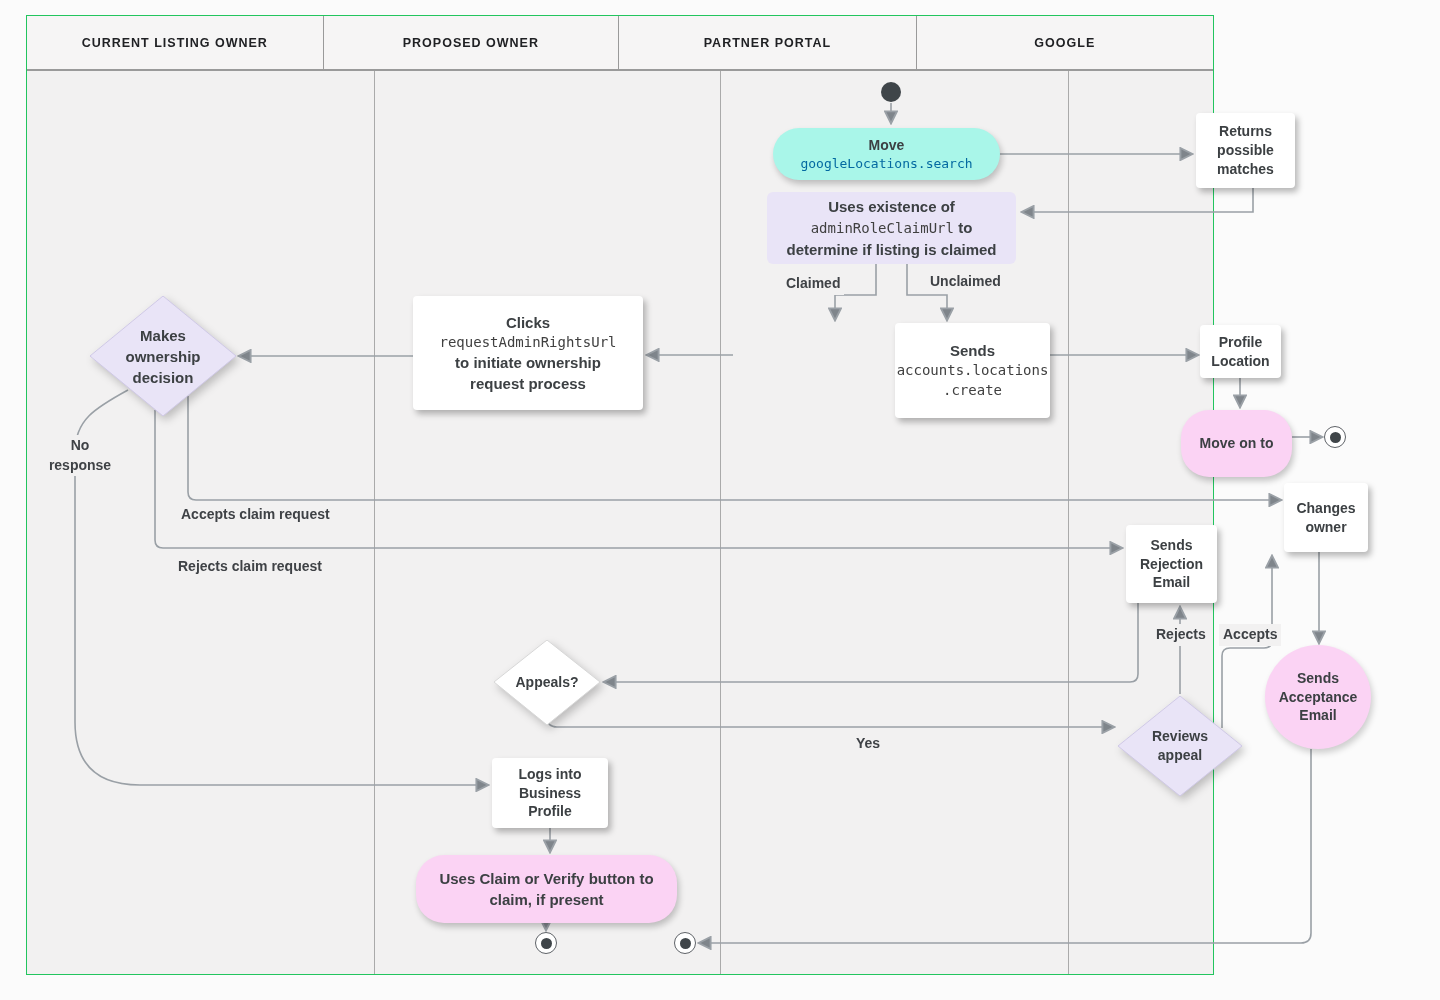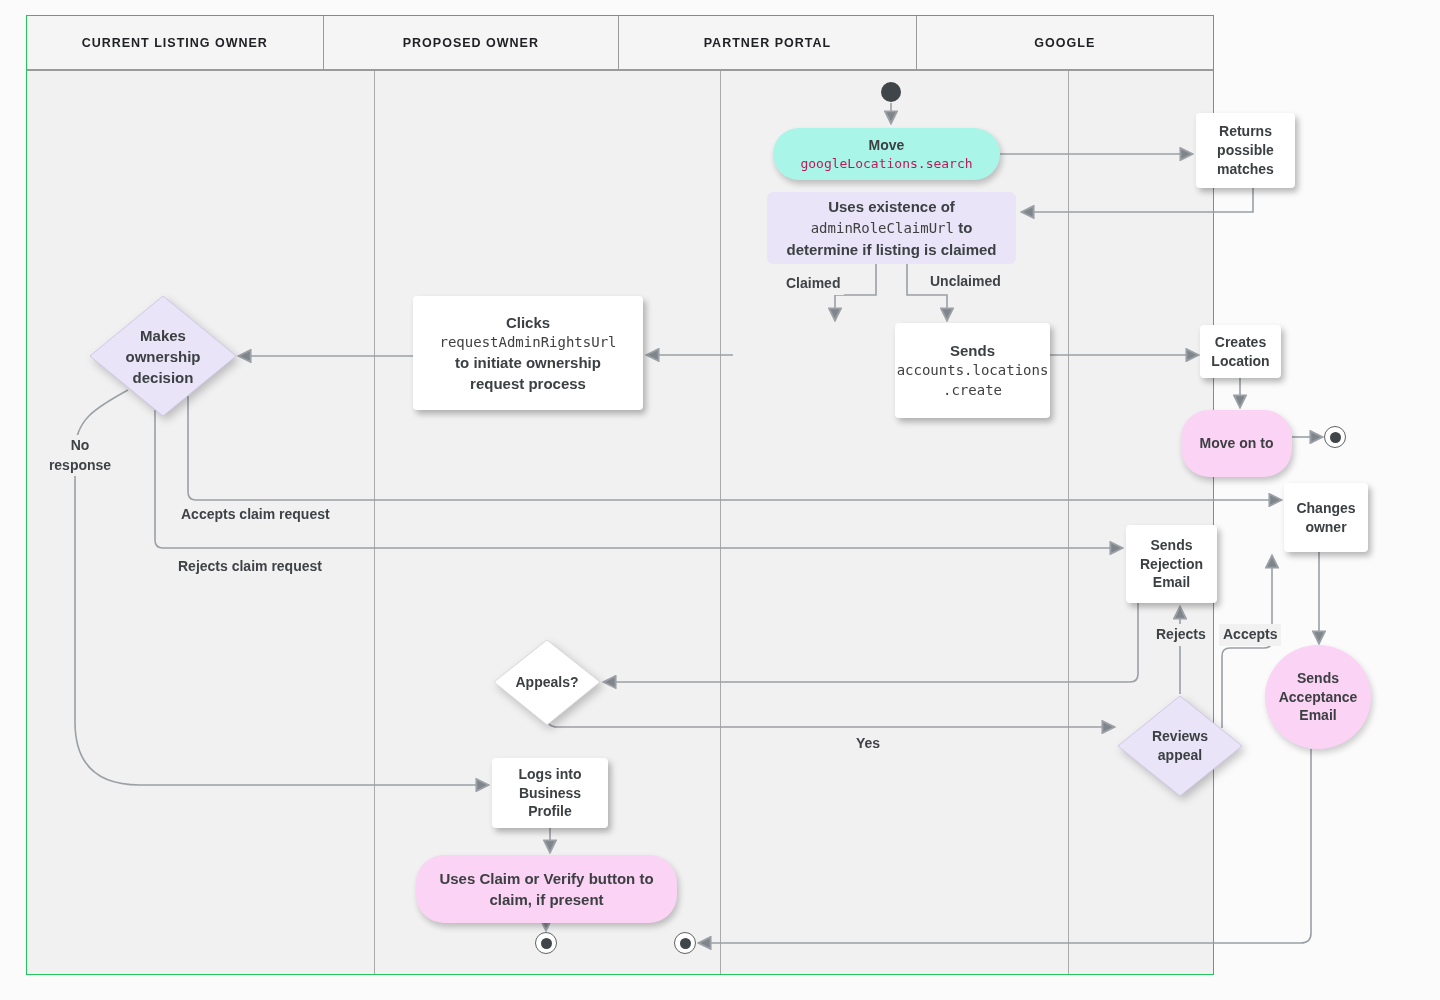--- a/index.html
+++ b/index.html
@@ -20,21 +20,21 @@
   
   svg.connectors { position:absolute; left:0; top:0; width:1440px; height:1000px; }
   svg.connectors path { fill:none; stroke:#9aa0a6; stroke-width:1.6px; }
 
   
   .node { position:absolute; display:flex; flex-direction:column; align-items:center;
           justify-content:center; text-align:center; box-sizing:border-box; z-index:3; }
   .bold  { font-weight:700; font-size:14px; line-height:1.35; color:#3c4043; }
   .bold-lg { font-weight:700; font-size:15px; line-height:1.4; color:#3c4043; }
   .mono  { font-family:"DejaVu Sans Mono", monospace; font-weight:400; font-size:13px;
-           line-height:1.35; color:#be185d; }
+           line-height:1.35; color:#0369a1; }
   .mono-lg { font-family:"DejaVu Sans Mono", monospace; font-weight:400; font-size:14px;
            line-height:1.4; color:#404040; }
 
   .box   { background:#ffffff; box-shadow:3px 4px 6px rgba(0,0,0,0.28); border-radius:4px; }
   .pill  { border-radius:28px; box-shadow:2px 4px 6px rgba(0,0,0,0.22); }
   .teal  { background:#a9f6e9; }
   .pinkfill { background:#fbd3f4; }
   .flat-purple { background:#e9e4f7; border-radius:6px; }
   .ellipse { border-radius:50%; box-shadow:2px 4px 6px rgba(0,0,0,0.18); }
 
@@ -133,21 +133,21 @@
     <div class="bold-lg">Sends</div>
     <div class="mono-lg">accounts.locations</div>
     <div class="mono-lg">.create</div>
   </div>
 
   <div class="node box" style="left:1196px; top:113px; width:99px; height:75px">
     <div class="bold" style="width:80px">Returns possible matches</div>
   </div>
 
   <div class="node box" style="left:1200px; top:325px; width:81px; height:53px">
-    <div class="bold" style="width:70px">Creates Location</div>
+    <div class="bold" style="width:70px">Profile Location</div>
   </div>
 
   <div class="node pill pinkfill" style="left:1181px; top:410px; width:111px; height:67px">
     <div class="bold">Move on to</div>
   </div>
 
   <div class="end-node" style="left:1324px; top:426px">
       <div class="dot"></div>
     </div>
 

